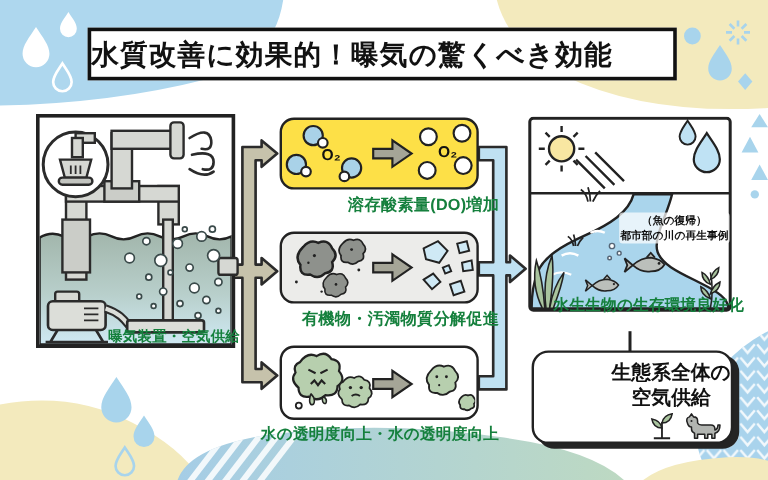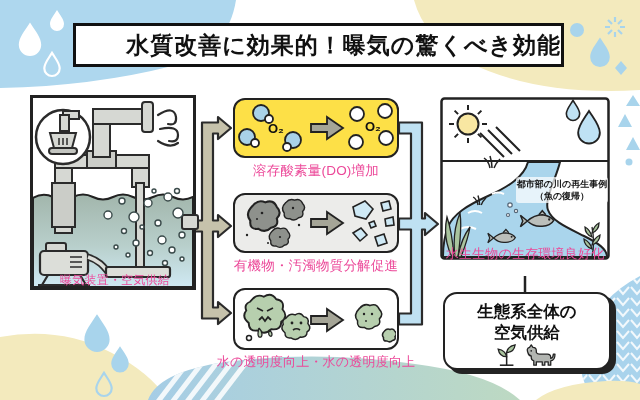--- a/index.html
+++ b/index.html
@@ -2,44 +2,44 @@
 <html><head>
 <meta charset="utf-8">
 <style>
   html,body { margin:0; padding:0; background:#fff; }
   .canvas {
     position:relative; width:640px; height:400px; background:#ffffff; overflow:hidden;
     font-family:"Liberation Sans","DejaVu Sans",sans-serif; color:#111;
   }
   .abs { position:absolute; }
   .lbl {
-    position:absolute; font-weight:normal; color:#ec4899; text-align:center;
+    position:absolute; font-weight:bold; color:#15803d; text-align:right;
     line-height:1.15; letter-spacing:0.2px; white-space:nowrap;
   }
   .title-box {
     position:absolute; left:73px; top:23px; width:491px; height:44px;
     background:#ffffff; border:3px solid #111; box-sizing:border-box;
-    display:flex; align-items:center; justify-content:flex-end;
+    display:flex; align-items:center; justify-content:flex-start;
     font-size:23px; font-weight:bold; letter-spacing:1px;
   }
   .effect-box {
     position:absolute; left:233px; width:166px; box-sizing:border-box;
     border:2.5px solid #222; border-radius:12px;
   }
   .right-box { position:absolute; left:440px; top:97px; width:170px; height:163px; }
   .caption {
     position:absolute; left:76px; top:80px; width:92px;
     font-size:9px; font-weight:bold; text-align:center; line-height:1.35;
     background:rgba(255,255,255,0.72); border-radius:3px; padding:1px 0;
   }
   .outcome-box {
     position:absolute; left:443px; top:292px; width:168px; height:78px;
     background:#fff; border:2.5px solid #222; border-radius:14px; box-sizing:border-box;
     box-shadow:5px 4px 0 #242424;
-    display:flex; flex-direction:column; align-items:center; justify-content:flex-start;
+    display:flex; flex-direction:column; align-items:flex-end; justify-content:flex-start;
     padding-top:7px;
   }
   .outcome-text { font-size:16.5px; font-weight:bold; text-align:center; line-height:1.25; }
   .outcome-icons { margin-top:2px; }
   svg text.o2 { font-family:"Liberation Sans","DejaVu Sans",sans-serif; font-weight:bold; font-size:13px; fill:#111; }
 </style>
 </head>
 <body>
 
 <div class="canvas">
@@ -312,22 +312,22 @@
         <circle cx="8" cy="-1.3" r="1" fill="#222"></circle>
       </g>
       <g transform="translate(64,141) scale(0.95)">
         <path d="M -11 0 L -17 -5 L -15 0 L -17 5 Z" fill="#bbbfbb" stroke="#222" stroke-width="1.3"></path>
         <path d="M -1 -5.5 L 2 -9 L 5 -5.5" fill="#bbbfbb" stroke="#222" stroke-width="1.3"></path>
         <path d="M -11 0 Q -5 -5.5 2 -5.5 Q 9 -4.5 12 -0.5 Q 9 4.5 2 4.5 Q -5 5.5 -11 0 Z" fill="#bbbfbb" stroke="#222" stroke-width="1.3"></path>
         <circle cx="8" cy="-1.3" r="1" fill="#222"></circle>
       </g>
     </svg>
     <div class="caption">
+      <div>（魚の復帰）</div>
       <div>都市部の川の再生事例</div>
-      <div>（魚の復帰）</div>
     </div>
   </div>
   <div class="lbl" style="left:430px;top:247px;width:190px;font-size:13px">水生生物の生存環境良好化</div>
 
   <div class="outcome-box">
     <div class="outcome-text">
       <div>生態系全体の</div>
       <div>空気供給</div>
     </div>
     <svg class="outcome-icons" width="74" height="28" viewBox="0 0 74 28">

